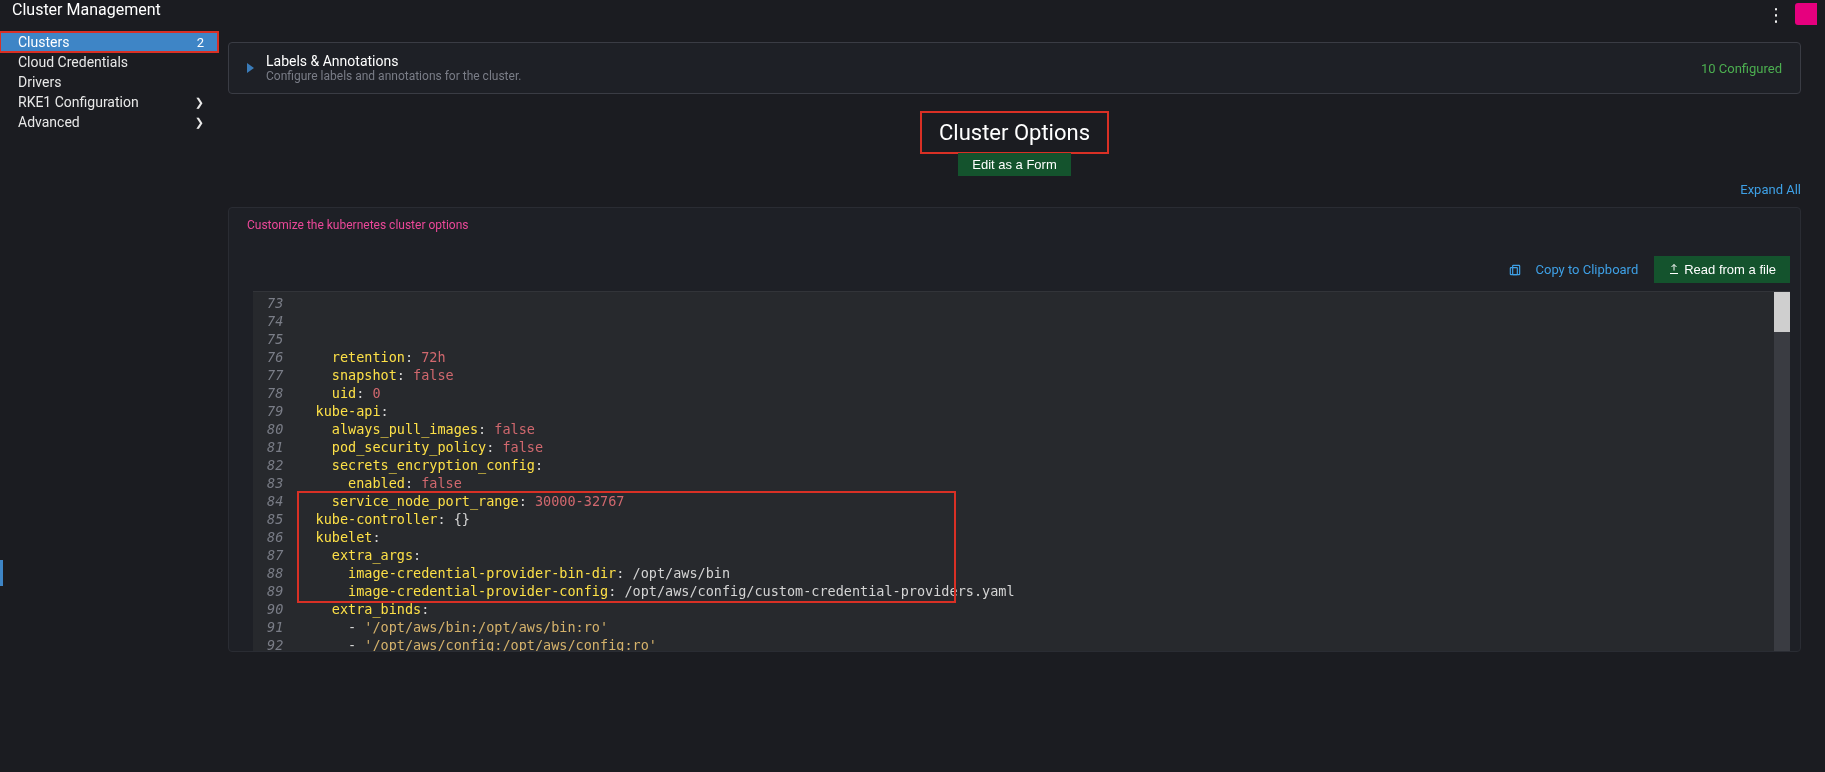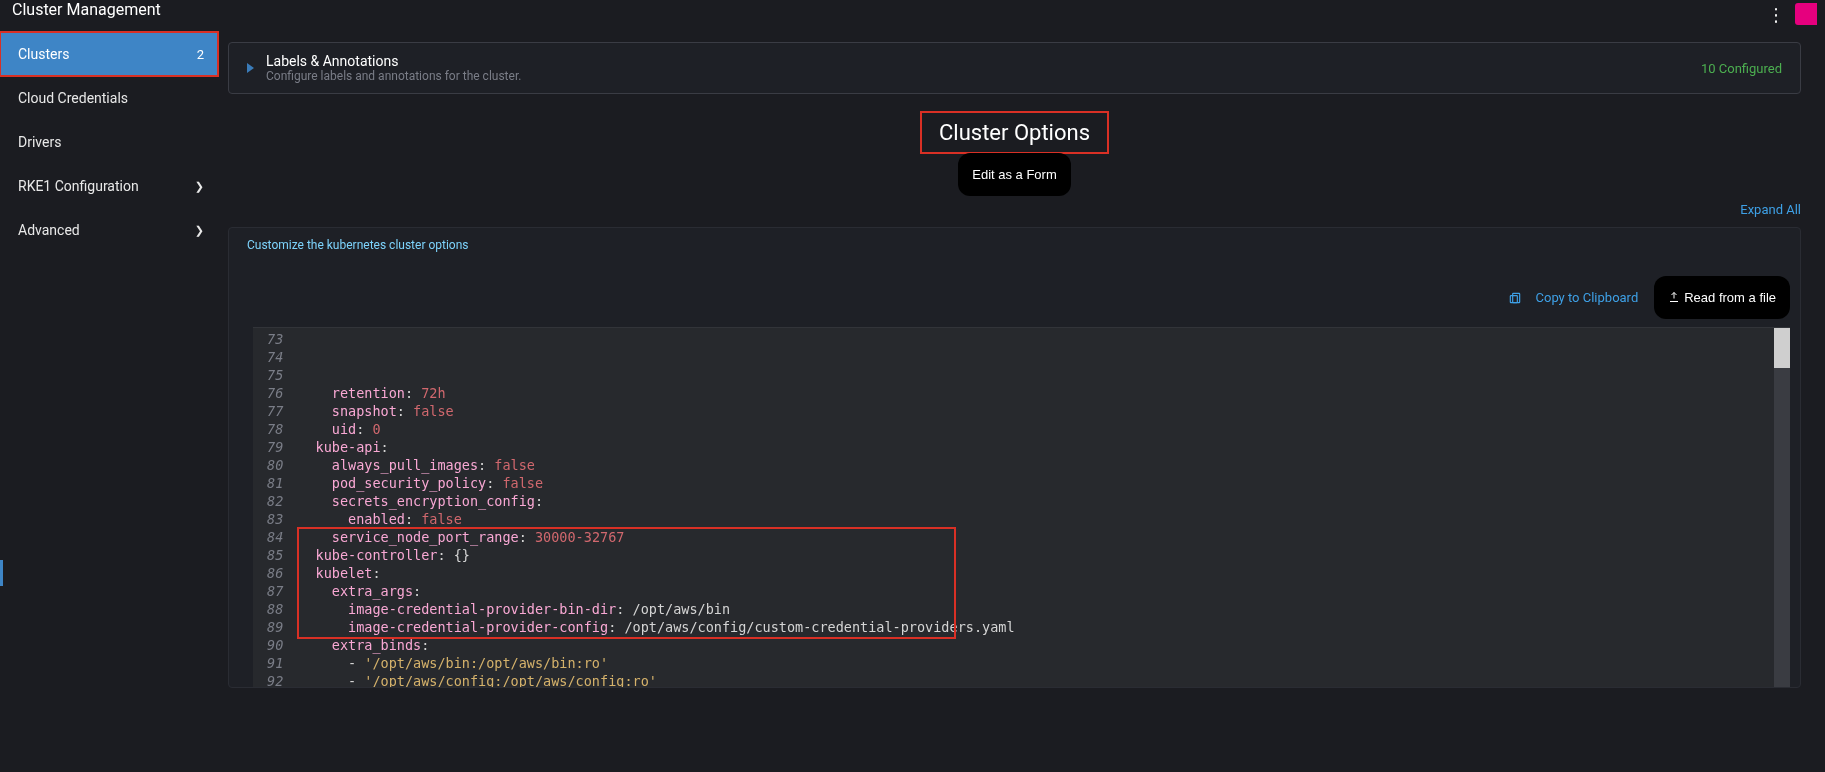--- a/index.html
+++ b/index.html
@@ -39,21 +39,21 @@
   padding-top: 2px;
 }
 .side-item {
   display: flex;
   align-items: center;
   justify-content: space-between;
   padding: 6px 14px 6px 18px;
   font-size: 14px;
   color: #e8e8e8;
   cursor: pointer;
-  height: 44px;
+  height: 20px;
 }
 .side-item.active {
   background: #3e85c6;
   color: #fff;
 }
 .side-item .badge { font-size: 13px; }
 .side-item .chev { color: #e8e8e8; font-size: 11px; }
 .highlight-red { outline: 2px solid #d93025; outline-offset: -1px; }
 .main {
   flex: 1;
@@ -86,46 +86,46 @@
   margin-bottom: 6px;
   flex-direction: column;
 }
 .section-title {
   font-size: 22px;
   color: #fff;
   font-weight: 400;
   padding: 8px 18px;
 }
 .btn-blue {
-  background: #000000;
+  background: #14532d;
   color: #fff;
   border: none;
-  border-radius: 12px;
-  padding: 14px 14px;
+  border-radius: 0;
+  padding: 4px 14px;
   font-size: 13px;
   cursor: pointer;
 }
 .expand-all {
   text-align: right;
   color: #3ea0e6;
   font-size: 13px;
   margin-bottom: 10px;
   cursor: pointer;
 }
 .k8s-panel {
   background: #1e2026;
   border: 1px solid #2a2c33;
   border-radius: 4px;
   padding: 0;
 }
 .k8s-header {
   padding: 10px 18px 4px 18px;
 }
 .k8s-header .ttl { font-size: 15px; color: #fff; }
-.k8s-header .sub { font-size: 12px; color: #7dd3fc; }
+.k8s-header .sub { font-size: 12px; color: #ec4899; }
 .k8s-actions {
   display: flex;
   justify-content: flex-end;
   gap: 8px;
   padding: 20px 10px 8px 10px;
 }
 .copy-link { color: #3ea0e6; font-size: 13px; display: inline-flex; align-items: center; gap: 14px; cursor: pointer; padding: 6px 8px;}
 .editor-wrap {
   display: flex;
   background: #27292d;
@@ -160,21 +160,21 @@
   right: 0; top: 0; bottom: 0;
 }
 .scrollbar-thumb {
   background: #cfcfcf;
   width: 16px;
   height: 40px;
   position: absolute;
   top: 0;
   right: 0;
 }
-.tok-key { color: #f9a8d4; }
+.tok-key { color: #fde047; }
 .tok-bool { color: #d1686e; }
 .tok-num { color: #d1686e; }
 .tok-str { color: #d5b26b; }
 .tok-punc { color: #d4d4d4; }
 .code-highlight-box {
   position: absolute;
   border: 2px solid #d93025;
   pointer-events: none;
 }
 .left-accent {

